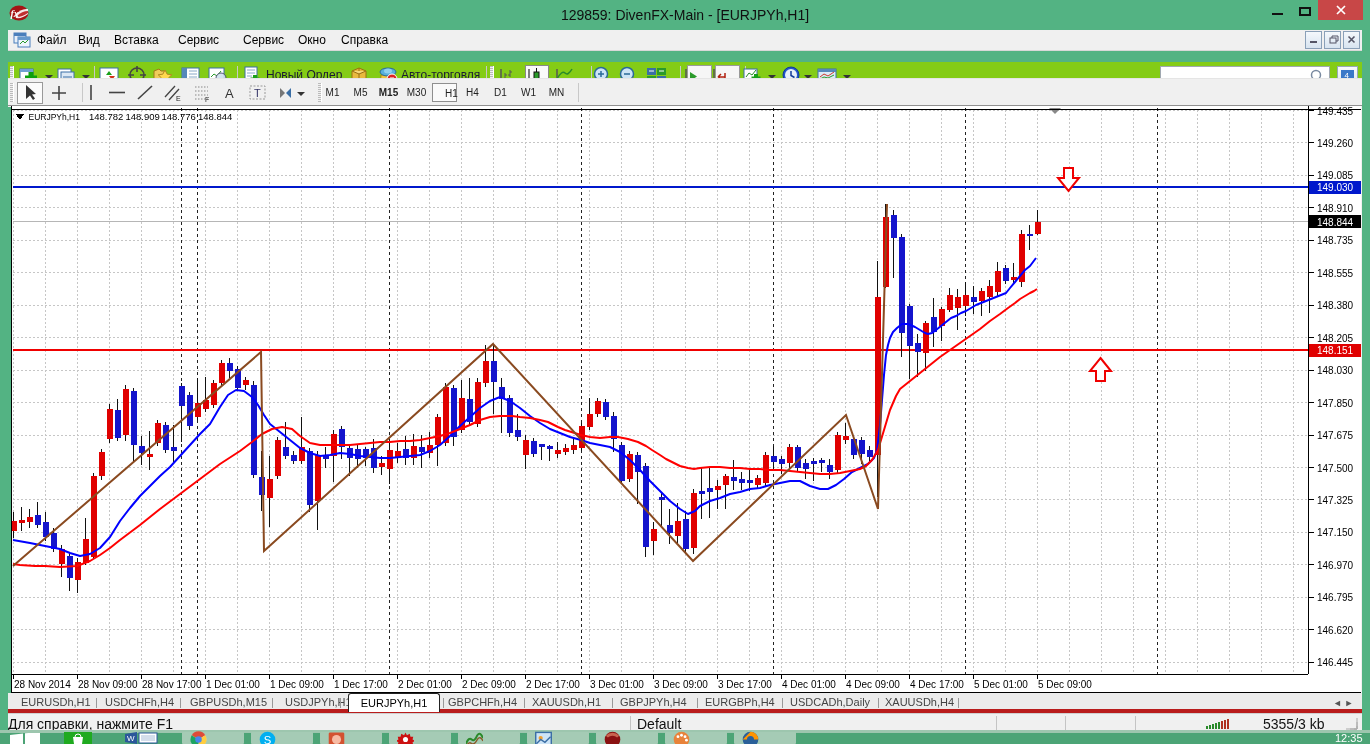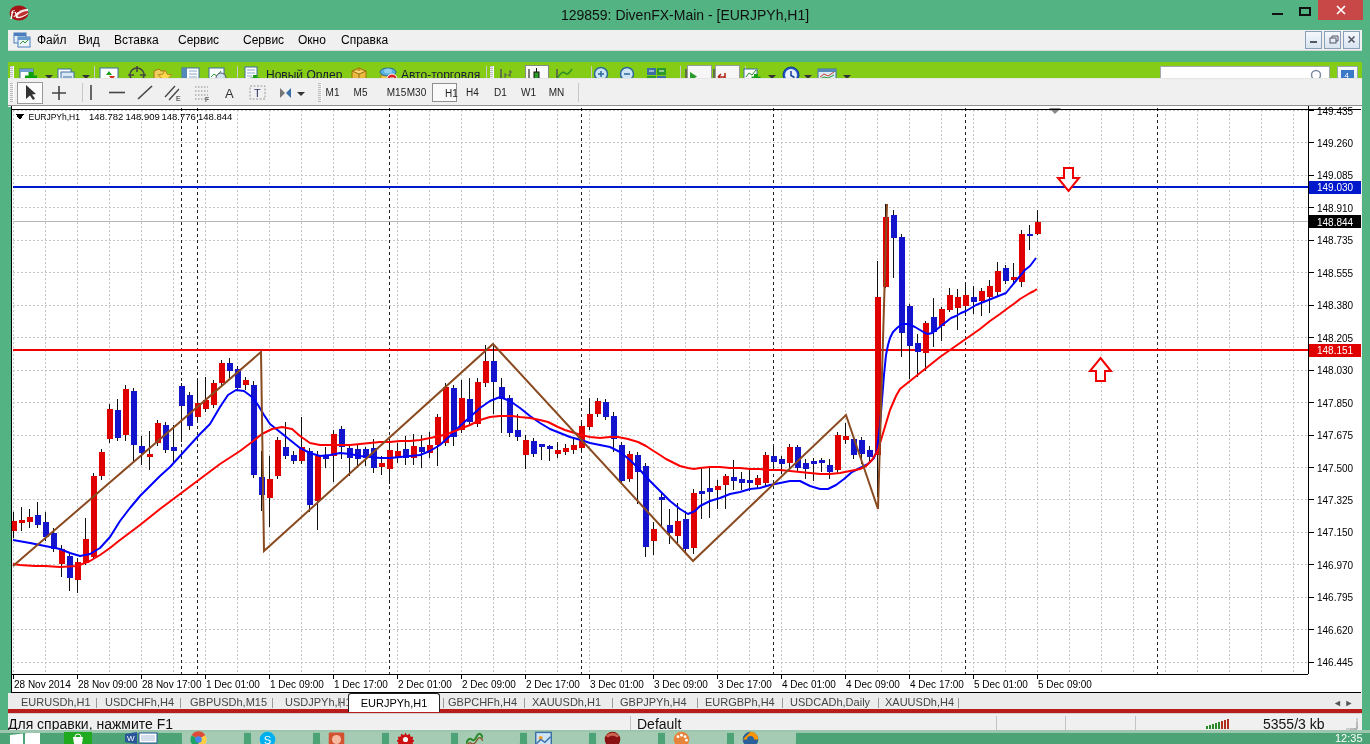--- a/index.html
+++ b/index.html
@@ -257,21 +257,21 @@
       <svg class="tbtn" style="left:267px;" width="24" height="22" viewBox="0 0 24 22">
         <path d="M5 6 l5 5 l-5 5 z" fill="#777"></path>
         <path d="M16 6 l-5 5 l5 5 z" fill="#3a6ea5"></path>
       </svg>
       <svg class="tbtn" style="left:288px;" width="10" height="22" viewBox="0 0 10 22">
         <path d="M1 10 h8 l-4 4 z" fill="#333"></path>
       </svg>
       <div class="grip" style="left:310px;"></div>
       <div class="tf" style="left:312px;width:25px;">M1</div>
       <div class="tf" style="left:340px;width:25px;">M5</div>
-      <div class="tf" style="left:376px;width:25px;">M15</div>
+      <div class="tf" style="left:368px;width:25px;font-weight:bold;">M15</div>
       <div class="tf" style="left:396px;width:25px;">M30</div>
       <div class="tf sel" style="left:424px;width:25px;">H1</div>
       <div class="tf" style="left:452px;width:25px;">H4</div>
       <div class="tf" style="left:480px;width:25px;">D1</div>
       <div class="tf" style="left:508px;width:25px;">W1</div>
       <div class="tf" style="left:536px;width:25px;">MN</div>
       <div class="tsep" style="left:570px;"></div>
     </div>
     <svg width="1354" height="588" viewBox="8 105 1354 588" style="position:absolute;left:8px;top:105px;" shape-rendering="crispEdges">
 <rect x="8" y="105" width="1354" height="588" fill="#f0f0f0"></rect>

